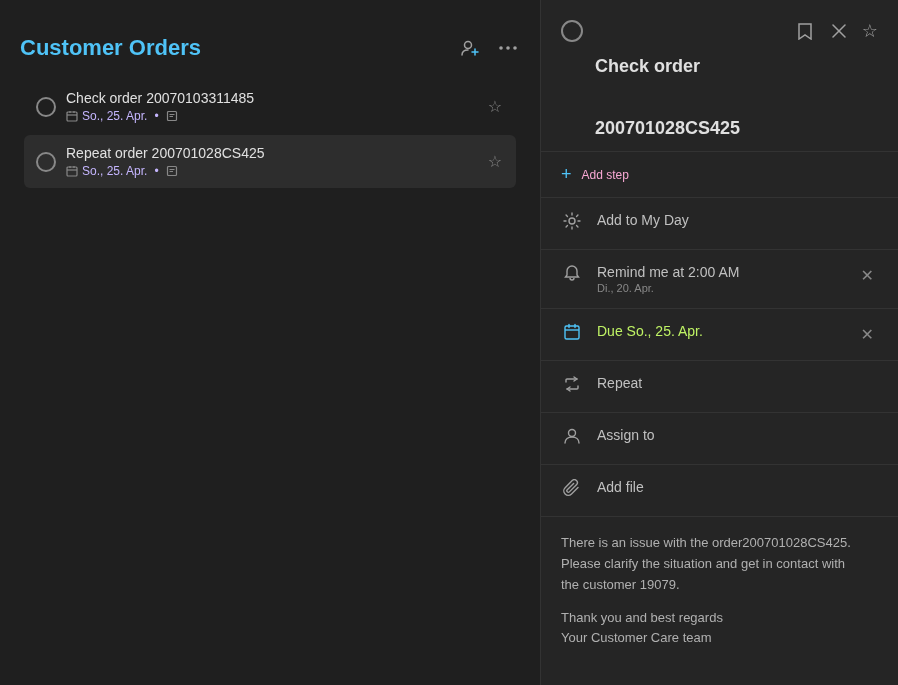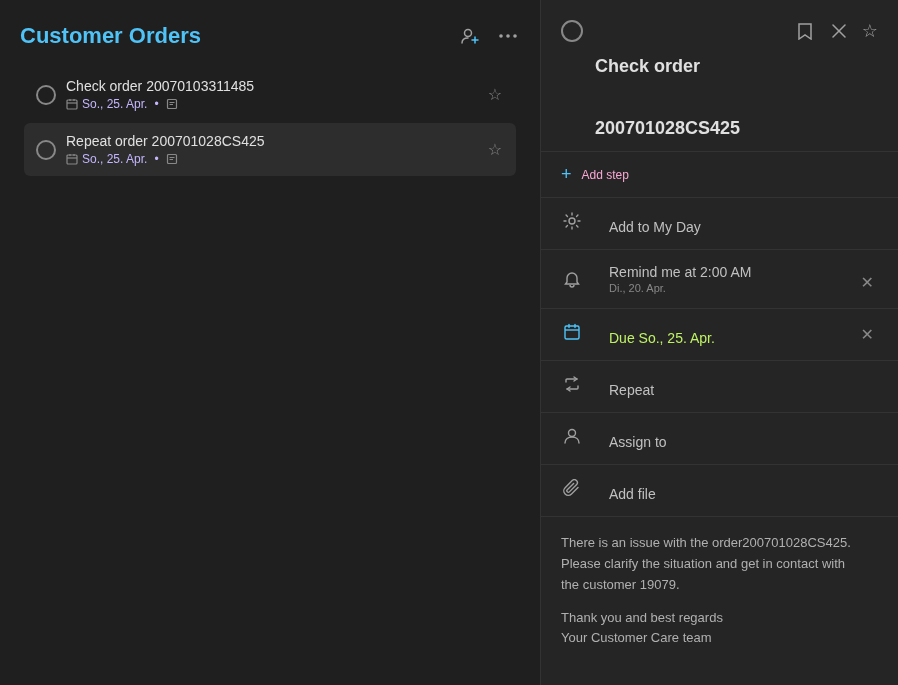--- a/index.html
+++ b/index.html
@@ -17,21 +17,21 @@
     .left-panel {
       width: 540px;
       min-width: 540px;
       background: #1f1f1f;
       display: flex;
       flex-direction: column;
       padding: 0;
     }
 
     .left-header {
-      padding: 20px 16px 12px 20px;
+      padding: 32px 16px 12px 20px;
       display: flex;
       align-items: center;
       justify-content: space-between;
     }
 
     .left-header-title {
       font-size: 22px;
       font-weight: 600;
       color: #4fc3f7;
     }
@@ -187,23 +187,23 @@
       border: none;
       cursor: pointer;
       color: #a0a0a0;
       font-size: 18px;
       padding: 2px 4px;
     }
 
     
     .action-row {
       display: flex;
-      align-items: flex-end;
+      align-items: flex-start;
       padding: 14px 20px;
-      gap: 26px;
+      gap: 14px;
       cursor: pointer;
       border-top: 1px solid #333;
     }
 
     .action-icon {
       color: #a0a0a0;
       font-size: 17px;
       width: 22px;
       text-align: center;
       flex-shrink: 0;

